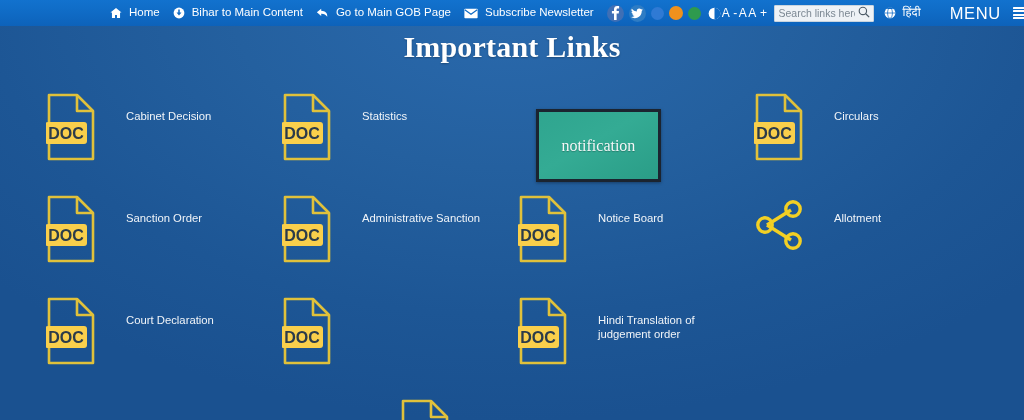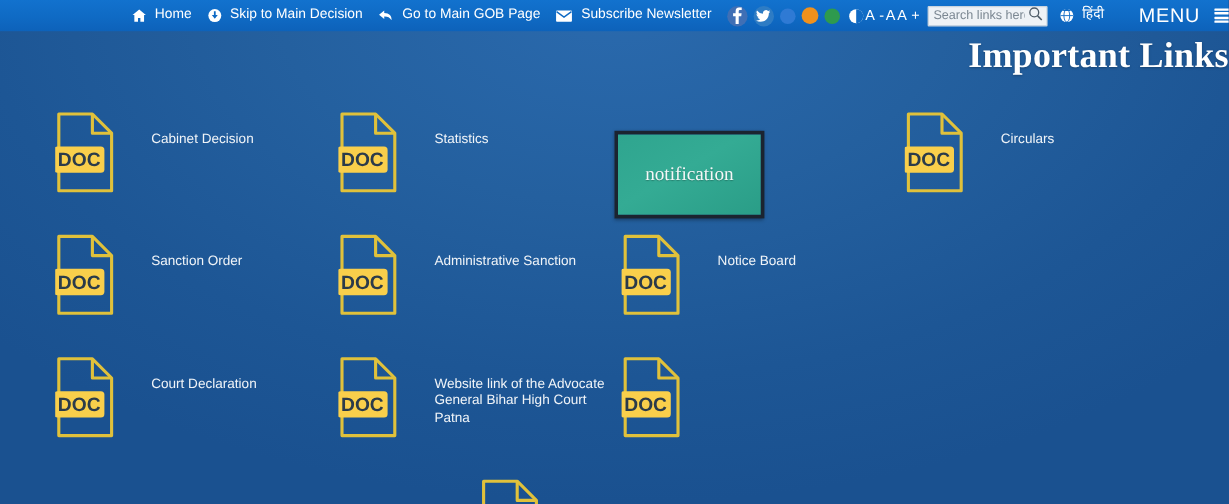--- a/index.html
+++ b/index.html
@@ -135,21 +135,21 @@
     background: #ffffff;
     border-radius: 0.5px;
   }
 
   
   #page-title {
     position: absolute;
     top: 30px;
     left: 0;
     width: 1024px;
-    text-align: right;
+    text-align: center;
     font-family: "Liberation Serif", "DejaVu Serif", serif;
     font-weight: bold;
     font-size: 30px;
     color: #ffffff;
     text-shadow: 0 1px 2px rgba(0,0,0,0.28);
     letter-spacing: 0.2px;
   }
 
   
   #grid {
@@ -190,21 +190,21 @@
     line-height: 14.4px;
     max-width: 150px;
   }
 
   
   .doc-ico { display: block; }
 
   
   #notification-tile {
     position: absolute;
-    left: 512px;
+    left: 536px;
     top: 109px;
     width: 125px;
     height: 73px;
     border: 3px solid #1b2430;
     background: linear-gradient(150deg, #2fa58f 0%, #34ab94 45%, #2a9d87 100%);
     display: flex;
     align-items: center;
     justify-content: center;
     box-shadow: 0 1px 3px rgba(0,0,0,0.35);
   }
@@ -266,21 +266,21 @@
       <span>Home</span>
     </a>
 
     <a class="tb-item" href="#">
       <span class="tb-ico">
         <svg width="12" height="12" viewBox="0 0 16 16">
             <circle cx="8" cy="8" r="7.2" fill="#fff"></circle>
             <path fill="#0f6ac4" d="M7 3.2h2v4.2h2.3L8 11.4 4.7 7.4H7z"></path>
           </svg>
       </span>
-      <span>Skip to Main Decision</span>
+      <span>Bihar to Main Content</span>
     </a>
 
     <a class="tb-item" href="#">
       <span class="tb-ico">
         <svg width="13" height="12" viewBox="0 0 18 16">
             <path fill="#fff" d="M7.2 2.2 1.2 7.1l6 4.9V9.1c3.6-.2 6.2 1 8.4 4.2.4-5.3-2.6-8-8.4-8.3z"></path>
           </svg>
       </span>
       <span>Go to Main GOB Page</span>
     </a>
@@ -430,20 +430,32 @@
           <svg class="doc-ico" width="50" height="70" viewBox="0 0 50 70">
             <path d="M3 3 h28 l16 16 v48 h-44 z" fill="none" stroke="#e0c13b" stroke-width="2.6" stroke-linejoin="round"></path>
             <path d="M31 3 v16 h16" fill="none" stroke="#e0c13b" stroke-width="2.6" stroke-linejoin="round"></path>
             <rect x="-1" y="30" width="42" height="22" rx="3" fill="#f9cf4b"></rect>
             <text x="20" y="46.5" text-anchor="middle" font-family="Liberation Sans, sans-serif" font-size="16" font-weight="bold" fill="#2b3b4a">DOC</text>
           </svg>
         </span>
         <span class="cell-label">Notice Board</span>
       </div>
 
+      <div class="cell">
+        <span class="cell-ico">
+          <svg width="54" height="62" viewBox="0 0 54 62">
+            <line x1="15" y1="31" x2="39" y2="16" stroke="#f3d024" stroke-width="3.4"></line>
+            <line x1="15" y1="31" x2="39" y2="46" stroke="#f3d024" stroke-width="3.4"></line>
+            <circle cx="13" cy="31" r="7.2" fill="none" stroke="#f3d024" stroke-width="3.4"></circle>
+            <circle cx="41" cy="15" r="7.2" fill="none" stroke="#f3d024" stroke-width="3.4"></circle>
+            <circle cx="41" cy="47" r="7.2" fill="none" stroke="#f3d024" stroke-width="3.4"></circle>
+          </svg>
+        </span>
+        <span class="cell-label">Allotment</span>
+      </div>
     </div>
 
     <div class="grid-row">
       <div class="cell">
         <span class="cell-ico">
           <svg class="doc-ico" width="50" height="70" viewBox="0 0 50 70">
             <path d="M3 3 h28 l16 16 v48 h-44 z" fill="none" stroke="#e0c13b" stroke-width="2.6" stroke-linejoin="round"></path>
             <path d="M31 3 v16 h16" fill="none" stroke="#e0c13b" stroke-width="2.6" stroke-linejoin="round"></path>
             <rect x="-1" y="30" width="42" height="22" rx="3" fill="#f9cf4b"></rect>
             <text x="20" y="46.5" text-anchor="middle" font-family="Liberation Sans, sans-serif" font-size="16" font-weight="bold" fill="#2b3b4a">DOC</text>
@@ -454,32 +466,32 @@
 
       <div class="cell">
         <span class="cell-ico">
           <svg class="doc-ico" width="50" height="70" viewBox="0 0 50 70">
             <path d="M3 3 h28 l16 16 v48 h-44 z" fill="none" stroke="#e0c13b" stroke-width="2.6" stroke-linejoin="round"></path>
             <path d="M31 3 v16 h16" fill="none" stroke="#e0c13b" stroke-width="2.6" stroke-linejoin="round"></path>
             <rect x="-1" y="30" width="42" height="22" rx="3" fill="#f9cf4b"></rect>
             <text x="20" y="46.5" text-anchor="middle" font-family="Liberation Sans, sans-serif" font-size="16" font-weight="bold" fill="#2b3b4a">DOC</text>
           </svg>
         </span>
-        <span class="cell-label">Website link of the Advocate General Bihar High Court Patna</span>
-      </div>
-
-      <div class="cell">
-        <span class="cell-ico">
-          <svg class="doc-ico" width="50" height="70" viewBox="0 0 50 70">
-            <path d="M3 3 h28 l16 16 v48 h-44 z" fill="none" stroke="#e0c13b" stroke-width="2.6" stroke-linejoin="round"></path>
-            <path d="M31 3 v16 h16" fill="none" stroke="#e0c13b" stroke-width="2.6" stroke-linejoin="round"></path>
-            <rect x="-1" y="30" width="42" height="22" rx="3" fill="#f9cf4b"></rect>
-            <text x="20" y="46.5" text-anchor="middle" font-family="Liberation Sans, sans-serif" font-size="16" font-weight="bold" fill="#2b3b4a">DOC</text>
-          </svg>
-        </span>
+      </div>
+
+      <div class="cell">
+        <span class="cell-ico">
+          <svg class="doc-ico" width="50" height="70" viewBox="0 0 50 70">
+            <path d="M3 3 h28 l16 16 v48 h-44 z" fill="none" stroke="#e0c13b" stroke-width="2.6" stroke-linejoin="round"></path>
+            <path d="M31 3 v16 h16" fill="none" stroke="#e0c13b" stroke-width="2.6" stroke-linejoin="round"></path>
+            <rect x="-1" y="30" width="42" height="22" rx="3" fill="#f9cf4b"></rect>
+            <text x="20" y="46.5" text-anchor="middle" font-family="Liberation Sans, sans-serif" font-size="16" font-weight="bold" fill="#2b3b4a">DOC</text>
+          </svg>
+        </span>
+        <span class="cell-label">Hindi Translation of judgement order</span>
       </div>
 
     </div>
   </div>
 
   <div id="notification-tile">
     <span id="notification-label">notification</span>
   </div>
 
   <div id="bottom-row">

